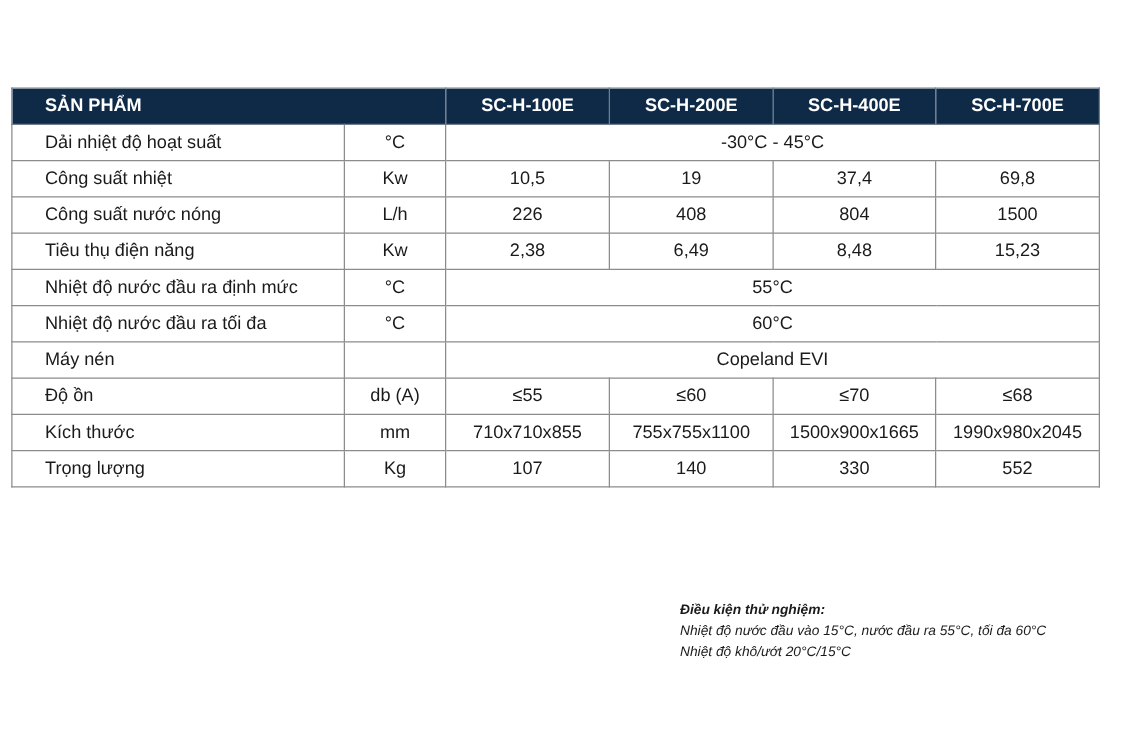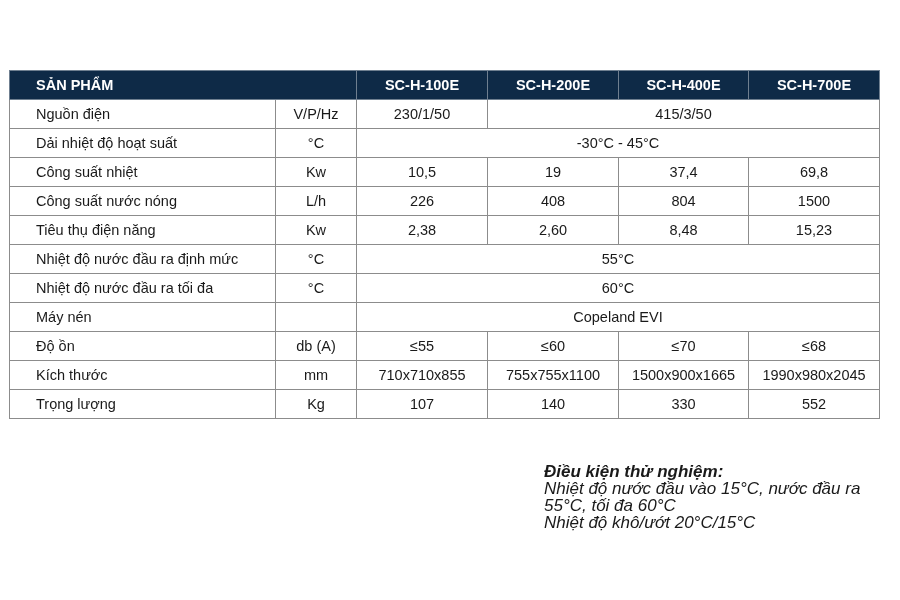--- a/index.html
+++ b/index.html
@@ -4,21 +4,21 @@
   <style>
     html, body { margin:0; padding:0; }
     body { width:900px; height:600px; background:#ffffff; position:relative; overflow:hidden;
       font-family:"Liberation Sans", sans-serif; color:#1a1a1a; }
     table.spec { position:absolute; left:9px; top:70px; border-collapse:collapse; table-layout:fixed; width:870px; }
     table.spec td, table.spec th { border:1px solid #8c8c8c; font-size:14.5px; height:28px; padding:0; line-height:28px; white-space:nowrap; }
     table.spec thead th { background:#0e2a47; color:#ffffff; font-weight:bold; height:28px; border-color:#6f7f90; text-align:center; }
     table.spec thead th.first { text-align:left; padding-left:26px; }
     td.lbl { text-align:left; padding-left:26px !important; }
     td.unit, td.val { text-align:center; }
-    .note { position:absolute; left:544px; top:463px; font-size:17px; font-style:italic; line-height:17px; color:#1a1a1a; }
+    .note { position:absolute; left:544px; top:480px; font-size:11px; font-style:italic; line-height:17px; color:#1a1a1a; }
     .note .title { font-weight:bold; }
   </style>
 </head>
 <body>
 
 <table class="spec">
   <colgroup>
     <col style="width:266px">
       <col style="width:81px">
       <col style="width:131px">
@@ -30,26 +30,20 @@
     <tr>
       <th class="first" colspan="2">SẢN PHẨM</th>
       <th>SC-H-100E</th>
       <th>SC-H-200E</th>
       <th>SC-H-400E</th>
       <th>SC-H-700E</th>
     </tr>
   </thead>
   <tbody>
     <tr>
-      <td class="lbl">Nguồn điện</td>
-      <td class="unit">V/P/Hz</td>
-      <td class="val">230/1/50</td>
-      <td class="val" colspan="3">415/3/50</td>
-    </tr>
-    <tr>
       <td class="lbl">Dải nhiệt độ hoạt suất</td>
       <td class="unit">°C</td>
       <td class="val" colspan="4">-30°C - 45°C</td>
     </tr>
     <tr>
       <td class="lbl">Công suất nhiệt</td>
       <td class="unit">Kw</td>
       <td class="val">10,5</td>
       <td class="val">19</td>
       <td class="val">37,4</td>
@@ -60,21 +54,21 @@
       <td class="unit">L/h</td>
       <td class="val">226</td>
       <td class="val">408</td>
       <td class="val">804</td>
       <td class="val">1500</td>
     </tr>
     <tr>
       <td class="lbl">Tiêu thụ điện năng</td>
       <td class="unit">Kw</td>
       <td class="val">2,38</td>
-      <td class="val">2,60</td>
+      <td class="val">6,49</td>
       <td class="val">8,48</td>
       <td class="val">15,23</td>
     </tr>
     <tr>
       <td class="lbl">Nhiệt độ nước đầu ra định mức</td>
       <td class="unit">°C</td>
       <td class="val" colspan="4">55°C</td>
     </tr>
     <tr>
       <td class="lbl">Nhiệt độ nước đầu ra tối đa</td>

